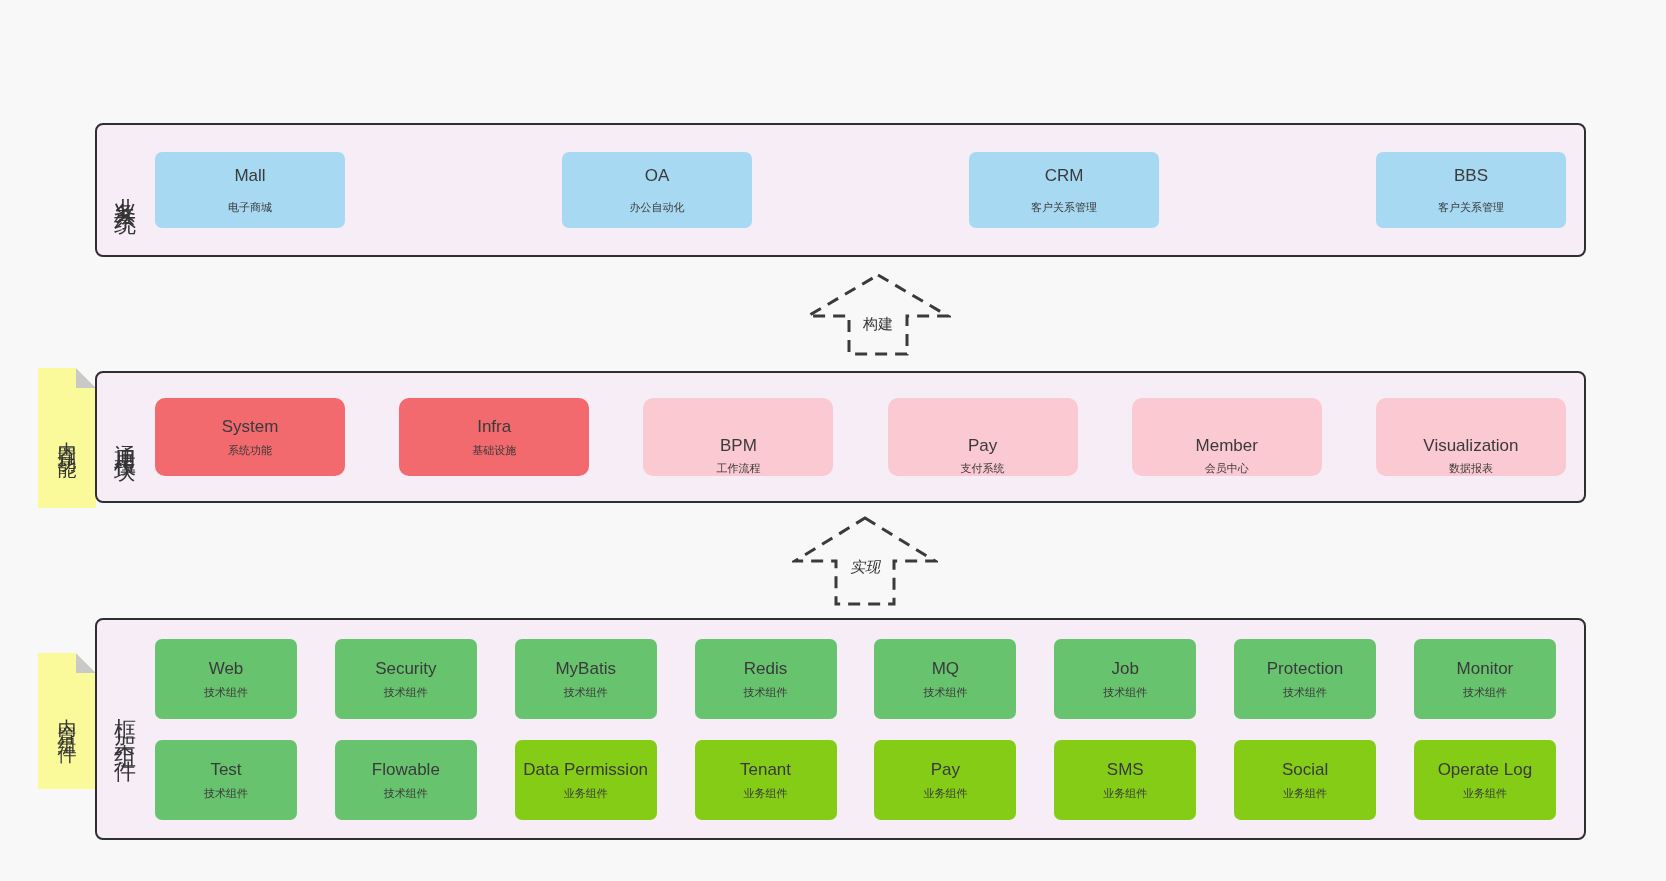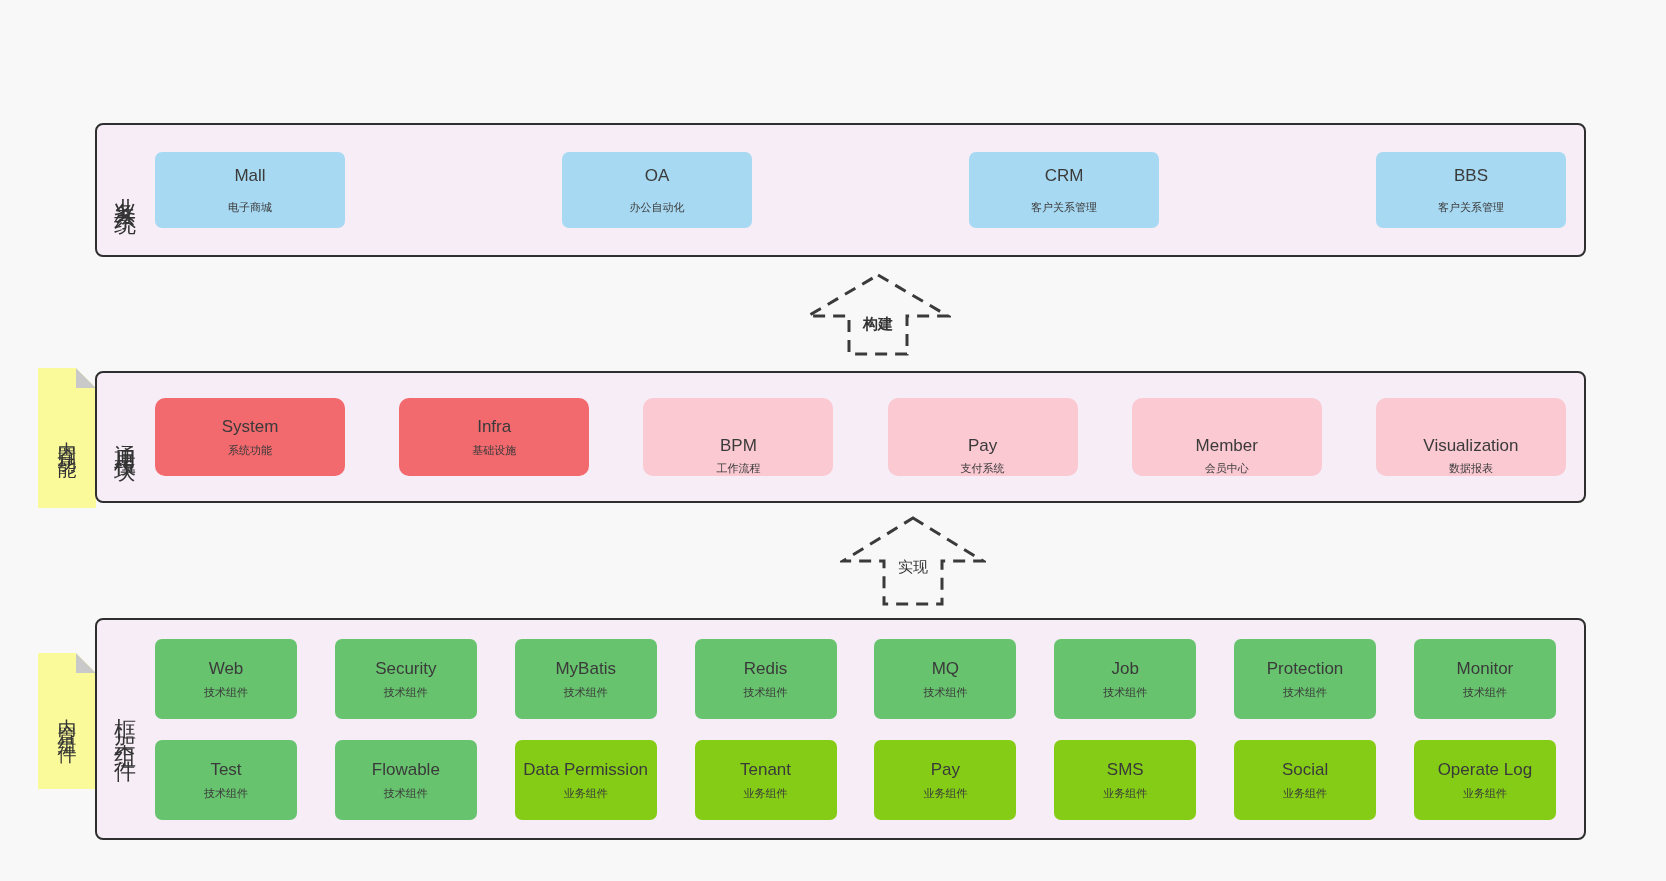--- a/index.html
+++ b/index.html
@@ -69,22 +69,22 @@
   }
   #note1{top:368px;height:140px;}
   #note2{top:653px;height:136px;}
   .note-text{
     writing-mode:vertical-lr;text-orientation:upright;
     font-size:19px;letter-spacing:6px;color:#333;white-space:nowrap;
   }
   #note2 .note-text{letter-spacing:9px;}
   
   .arrow{position:absolute;z-index:1;}
-  #arrow1{left:805px;top:272px;width:146px;height:85px;font-weight:bold;}
-  #arrow2{left:840px;top:515px;width:146px;height:92px;}
+  #arrow1{left:805px;top:272px;width:146px;height:85px;}
+  #arrow2{left:792px;top:515px;width:146px;height:92px;font-style:italic;}
   .arrow svg{display:block;width:100%;height:100%;}
   .arrow-label{
     position:absolute;left:50%;top:42px;transform:translateX(-50%);
     background:#f8f8f8;padding:1px 3px;
     font-size:15px;color:#333;white-space:nowrap;
   }
 </style>
 </head>
 <body>
 

